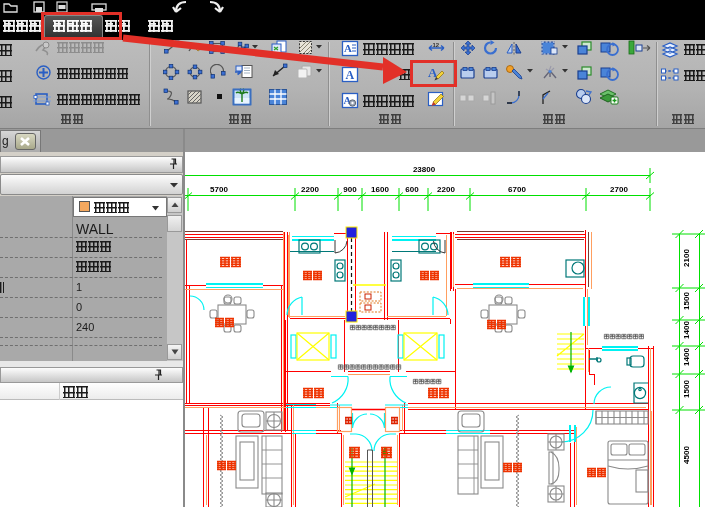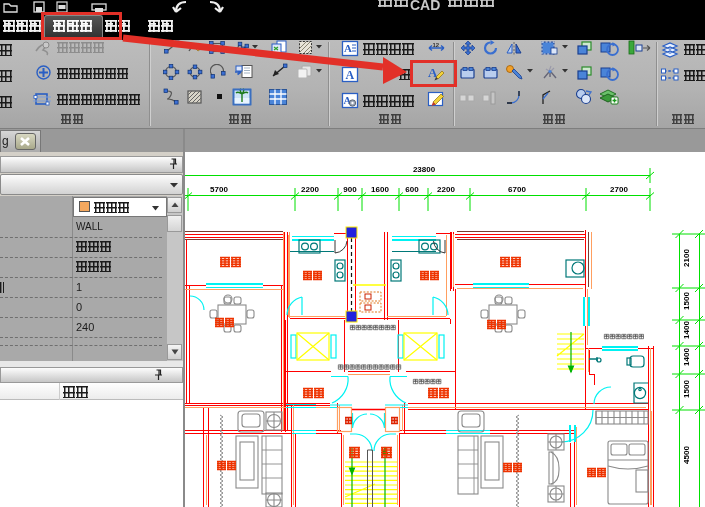--- a/index.html
+++ b/index.html
@@ -19,28 +19,20 @@
       <path d="M4 12 L4 4 L9 4 L11 6 L17 6 L17 12 Z" fill="none" stroke="#ddd" stroke-width="1.3"></path>
       <rect x="34" y="2" width="10" height="10" fill="none" stroke="#ddd" stroke-width="1.3"></rect>
       <rect x="36" y="7" width="6" height="5" fill="#ddd"></rect>
       <rect x="57" y="2" width="10" height="10" fill="none" stroke="#ddd" stroke-width="1.2"></rect>
       <rect x="58.5" y="5" width="7" height="4" fill="#ddd"></rect>
       <rect x="92" y="4" width="14" height="6" fill="none" stroke="#ddd" stroke-width="1.3"></rect>
       <rect x="95" y="8" width="8" height="5" fill="#ddd"></rect>
       <path d="M186 2 C179 2 176 6 176 12 M176 12 l-3 -5 M176 12 l5 -4" fill="none" stroke="#eee" stroke-width="2.2"></path>
       <path d="M210 2 C217 2 220 6 220 12 M220 12 l3 -5 M220 12 l-5 -4" fill="none" stroke="#eee" stroke-width="2.2"></path>
     </svg>
-<div class="a" style="left:330px;top:0;width:375px;height:14px;overflow:hidden">
-      <i class="gb" style="left:48px;top:-7px;width:14px;height:14px;--c:#c8c8c8"></i>
-      <i class="gb" style="left:64px;top:-7px;width:14px;height:14px;--c:#c8c8c8"></i>
-      <i class="gb" style="left:118px;top:-7px;width:14px;height:14px;--c:#c8c8c8"></i>
-      <i class="gb" style="left:134px;top:-7px;width:14px;height:14px;--c:#c8c8c8"></i>
-      <i class="gb" style="left:150px;top:-7px;width:14px;height:14px;--c:#c8c8c8"></i>
-      <b class="a" style="left:80px;top:-3px;color:#c8c8c8;font-size:14px;font-family:'Liberation Sans'">CAD</b>
-    </div>
 <div class="a" style="left:0;top:13px;width:705px;height:27px;background:#000"></div>
 <div class="a" style="left:44px;top:15px;width:59px;height:25px;background:linear-gradient(#555,#2e2e2e);border:1px solid #888;border-bottom:none;border-radius:3px 3px 0 0"></div>
 <i class="gb" style="left:3.0px;top:20.0px;width:12px;height:12px;--c:#f0f0f0"></i>
     <i class="gb" style="left:16.0px;top:20.0px;width:12px;height:12px;--c:#f0f0f0"></i>
     <i class="gb" style="left:29.0px;top:20.0px;width:12px;height:12px;--c:#f0f0f0"></i>
 <i class="gb" style="left:53.0px;top:20.0px;width:12px;height:12px;--c:#fafafa"></i>
     <i class="gb" style="left:66.5px;top:20.0px;width:12px;height:12px;--c:#fafafa"></i>
     <i class="gb" style="left:80.0px;top:20.0px;width:12px;height:12px;--c:#fafafa"></i>
 <i class="gb" style="left:105.0px;top:20.0px;width:12px;height:12px;--c:#f0f0f0"></i>
     <i class="gb" style="left:118.0px;top:20.0px;width:12px;height:12px;--c:#f0f0f0"></i>
@@ -370,21 +362,21 @@
 <div class="a" style="left:0;top:337px;width:162px;height:0;border-top:1px dashed #6f6f6f"></div>
 <div class="a" style="left:0;top:345px;width:162px;height:0;border-top:1px dashed #6f6f6f"></div>
 <div class="a" style="left:73px;top:197px;width:94px;height:20px;background:#fff;border:1px solid #777"></div>
 <div class="a" style="left:79px;top:201px;width:11px;height:11px;background:#f5a85e;border:1px solid #555"></div>
 <i class="g" style="left:94.0px;top:202.0px;width:11px;height:11px;--c:#1a1a1a"></i>
     <i class="g" style="left:106.0px;top:202.0px;width:11px;height:11px;--c:#1a1a1a"></i>
     <i class="g" style="left:118.0px;top:202.0px;width:11px;height:11px;--c:#1a1a1a"></i>
 <svg class="a" style="left:151px;top:205px" width="9" height="6" viewBox="0 0 9 6">
       <path d="M1 1 L8 1 L4.5 5.4 Z" fill="#333"></path>
     </svg>
-<div class="a" style="left:76px;top:221px;font-size:10px;color:#1c1c1c">WALL</div>
+<div class="a" style="left:76px;top:221px;font-size:14px;color:#1c1c1c">WALL</div>
 <i class="g" style="left:76.0px;top:241.0px;width:11px;height:11px;--c:#1c1c1c"></i>
     <i class="g" style="left:88.0px;top:241.0px;width:11px;height:11px;--c:#1c1c1c"></i>
     <i class="g" style="left:100.0px;top:241.0px;width:11px;height:11px;--c:#1c1c1c"></i>
 <i class="g" style="left:76.0px;top:261.0px;width:11px;height:11px;--c:#1c1c1c"></i>
     <i class="g" style="left:88.0px;top:261.0px;width:11px;height:11px;--c:#1c1c1c"></i>
     <i class="g" style="left:100.0px;top:261.0px;width:11px;height:11px;--c:#1c1c1c"></i>
 <div class="a" style="left:76px;top:281px;font-size:11px;color:#1c1c1c">1</div>
 <div class="a" style="left:76px;top:301px;font-size:11px;color:#1c1c1c">0</div>
 <div class="a" style="left:76px;top:321px;font-size:11px;color:#1c1c1c">240</div>
 <div class="a" style="left:0;top:282px;width:4px;height:11px;background:#1c1c1c;clip-path:polygon(0 0,1.4px 0,1.4px 100%,0 100%)"></div>

